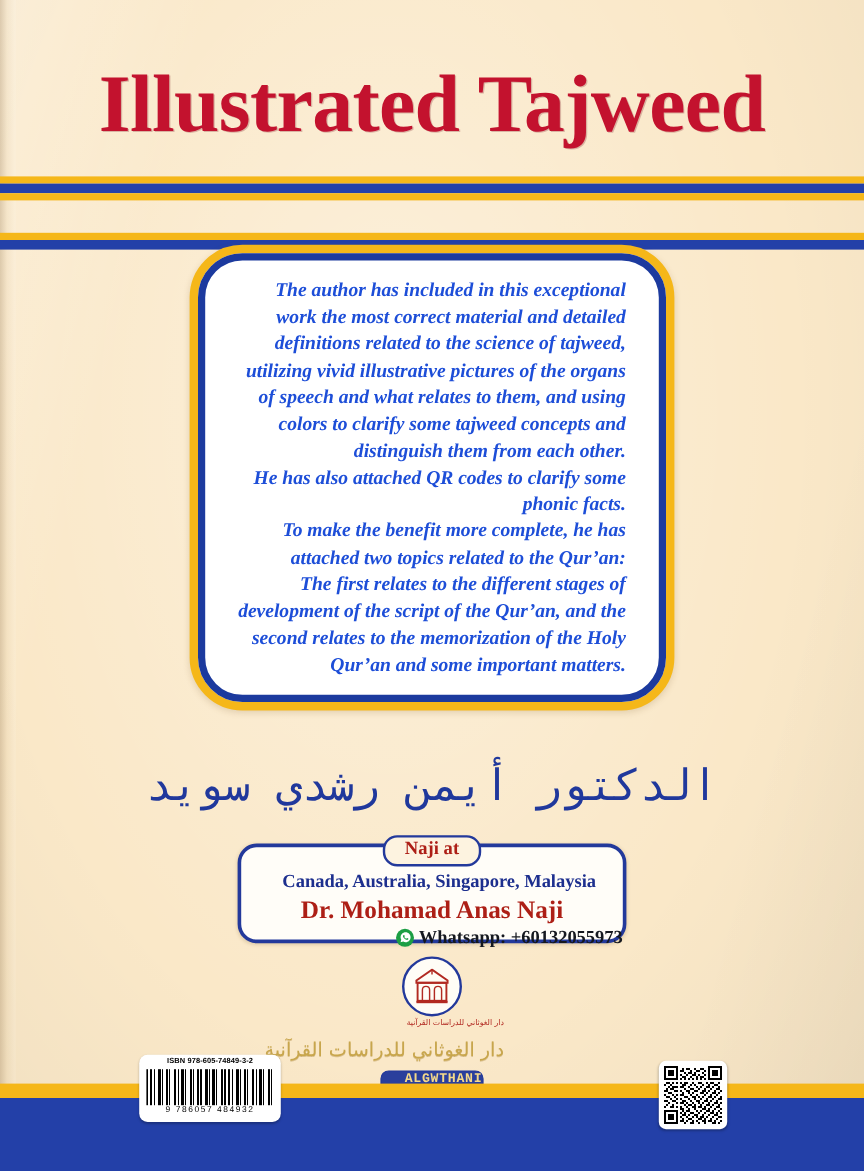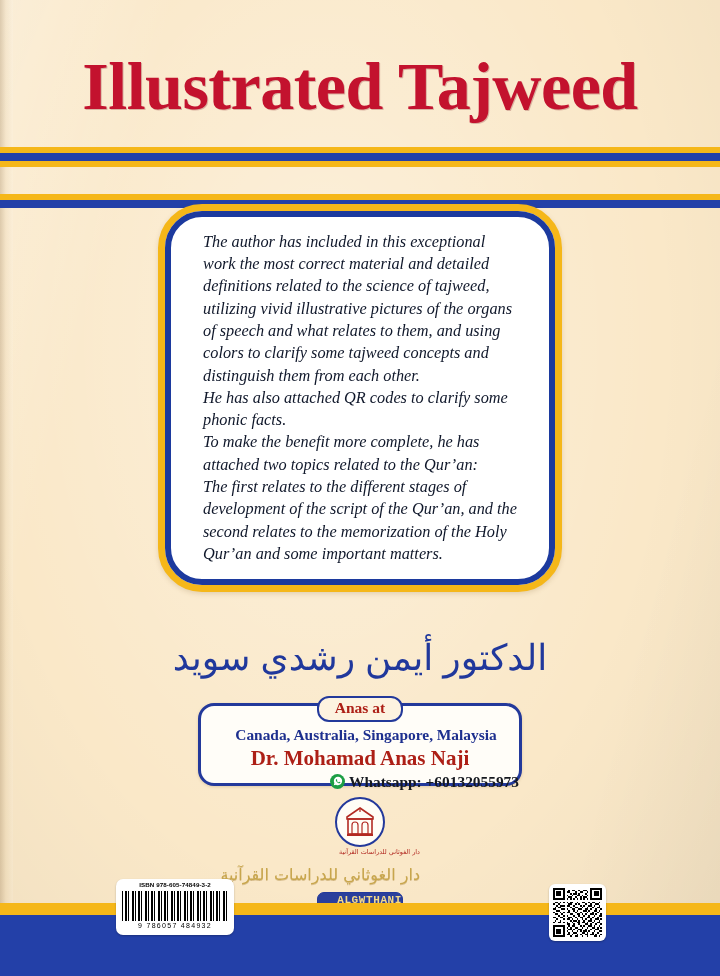--- a/index.html
+++ b/index.html
@@ -91,40 +91,40 @@
     border-radius: 37px;
     background: #ffffff;
     padding: 24px 22px;
     display: flex;
     align-items: center;
     justify-content: center;
   }
   #description-text {
     font-family: "Liberation Serif", serif;
     font-style: italic;
-    font-weight: normal;
+    font-weight: bold;
     font-size: 16.3px;
     line-height: 1.37;
-    color: #0f172a;
-    text-align: left;
+    color: #1d4ed8;
+    text-align: right;
     white-space: pre-line;
   }
 
   
   #author-calligraphy {
     position: absolute;
     left: 0; right: 0;
     top: 622px;
     height: 72px;
     display: flex;
     align-items: center;
     justify-content: center;
   }
   #author-arabic {
-    font-family: Liberation Sans, sans-serif;
+    font-family: Liberation Mono, monospace;
     font-size: 36px;
     color: #20389c;
     direction: rtl;
     line-height: 1.5;
     letter-spacing: 1px;
     white-space: nowrap;
   }
 
   
   #sold-panel {
@@ -370,21 +370,21 @@
 Qur’an and some important matters.</div>
     </div>
   </div>
 
   <div id="author-calligraphy">
     <div id="author-arabic">الدكتور أيمن رشدي سويد</div>
   </div>
 
   <div id="sold-panel">
     <div id="sold-at-badge-wrap">
-      <span id="sold-at-badge">Anas at</span>
+      <span id="sold-at-badge">Naji at</span>
     </div>
     <div id="sold-countries" class="sold-line">Canada, Australia, Singapore, Malaysia</div>
     <div id="sold-dealer" class="sold-line">Dr. Mohamad Anas Naji</div>
     <div id="sold-whatsapp" class="sold-line">
       <span id="whatsapp-icon">
         <svg viewBox="0 0 24 24" aria-hidden="true">
           <path fill="#ffffff" d="M12 2C6.5 2 2 6.5 2 12c0 1.8.5 3.4 1.3 4.9L2 22l5.2-1.3C8.7 21.5 10.3 22 12 22c5.5 0 10-4.5 10-10S17.5 2 12 2zm5.3 14.1c-.2.6-1.3 1.2-1.8 1.2-.5.1-1 .1-1.7-.1-.4-.1-.9-.3-1.5-.6-2.6-1.1-4.3-3.8-4.5-4-.1-.2-1-1.4-1-2.6s.6-1.8.9-2.1c.2-.2.5-.3.7-.3h.5c.2 0 .4 0 .6.4.2.5.7 1.8.8 1.9.1.1.1.3 0 .4-.1.2-.1.3-.3.5l-.4.4c-.1.1-.3.3-.1.6.2.3.7 1.2 1.5 1.9 1 .9 1.8 1.2 2.1 1.3.3.1.4.1.6-.1.2-.2.7-.8.9-1.1.2-.3.3-.2.6-.1.2.1 1.5.7 1.8.9.3.1.4.2.5.3.1.2.1.6-.1 1.2z"></path>
         </svg>
       </span>
       <span>Whatsapp: +60132055973</span>

